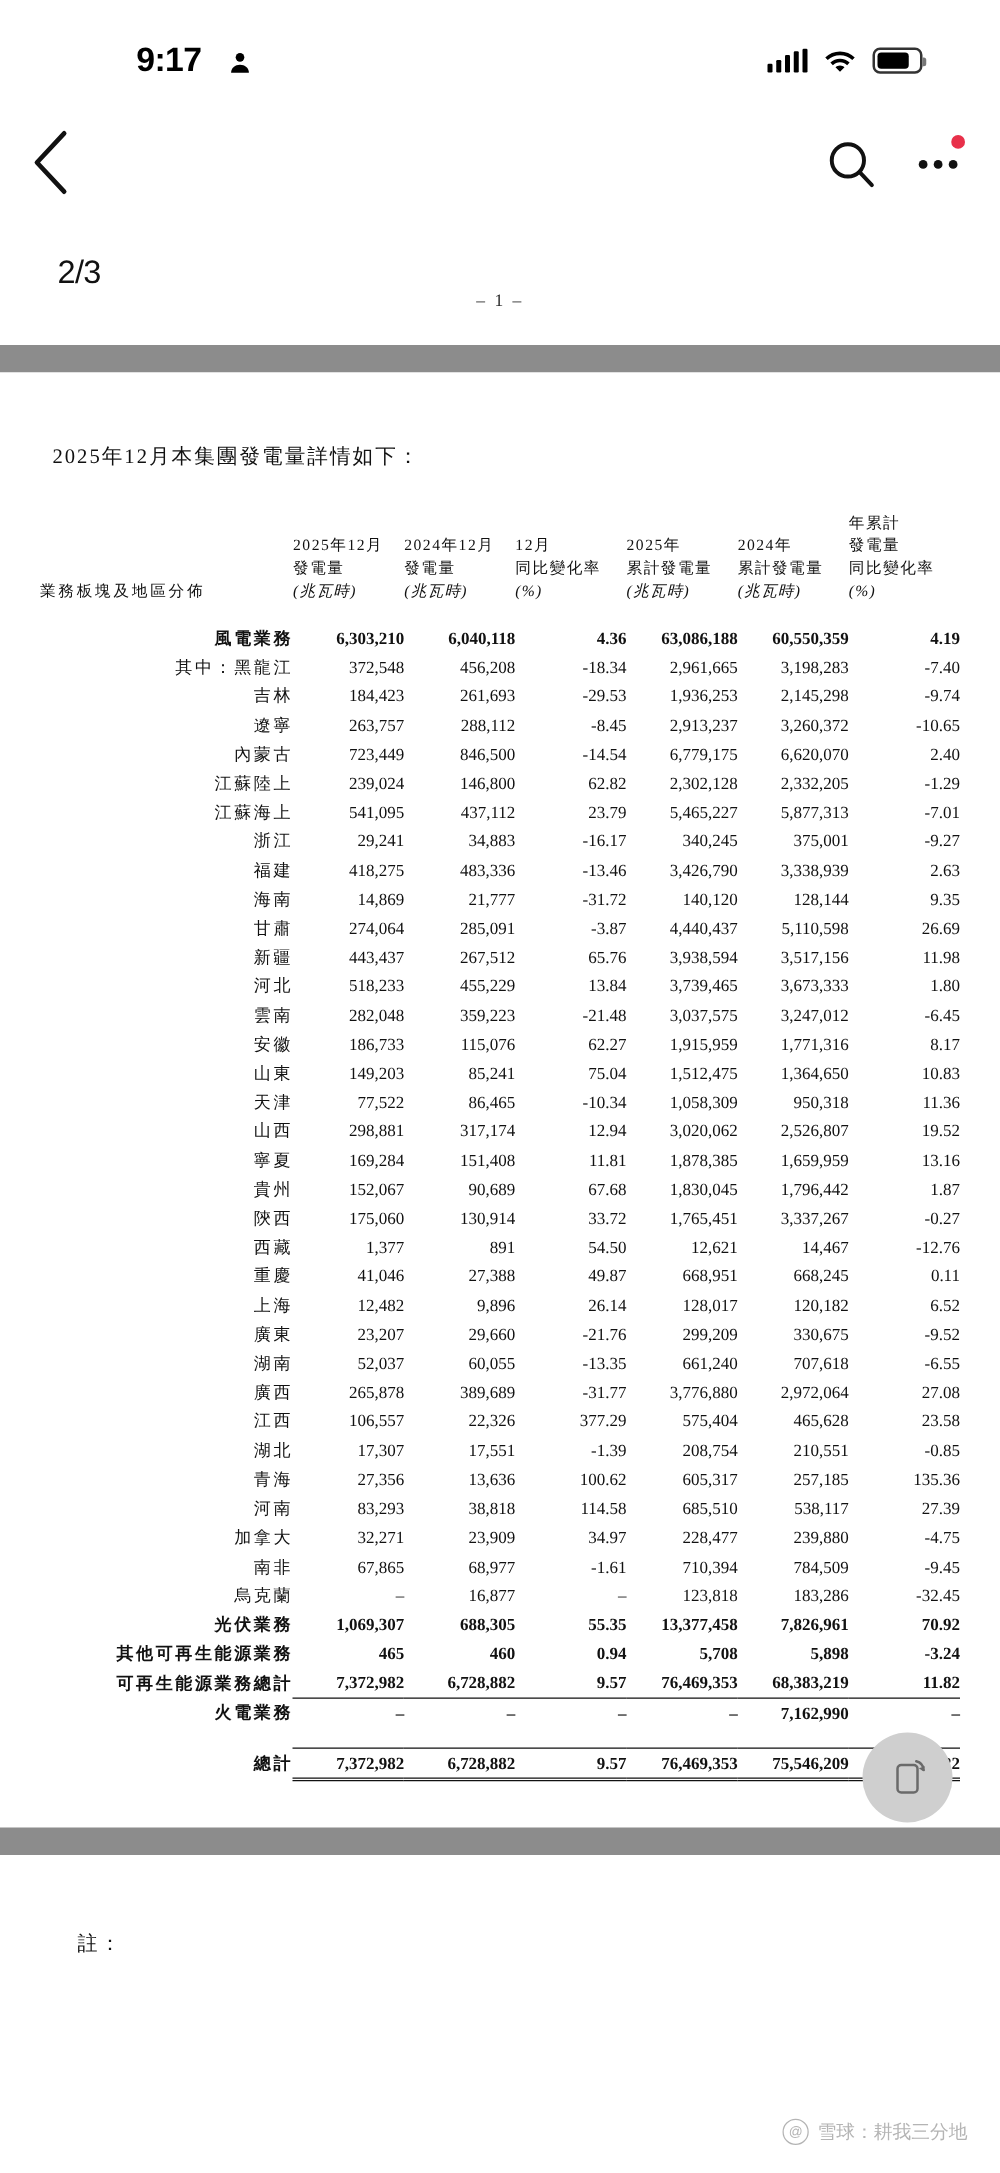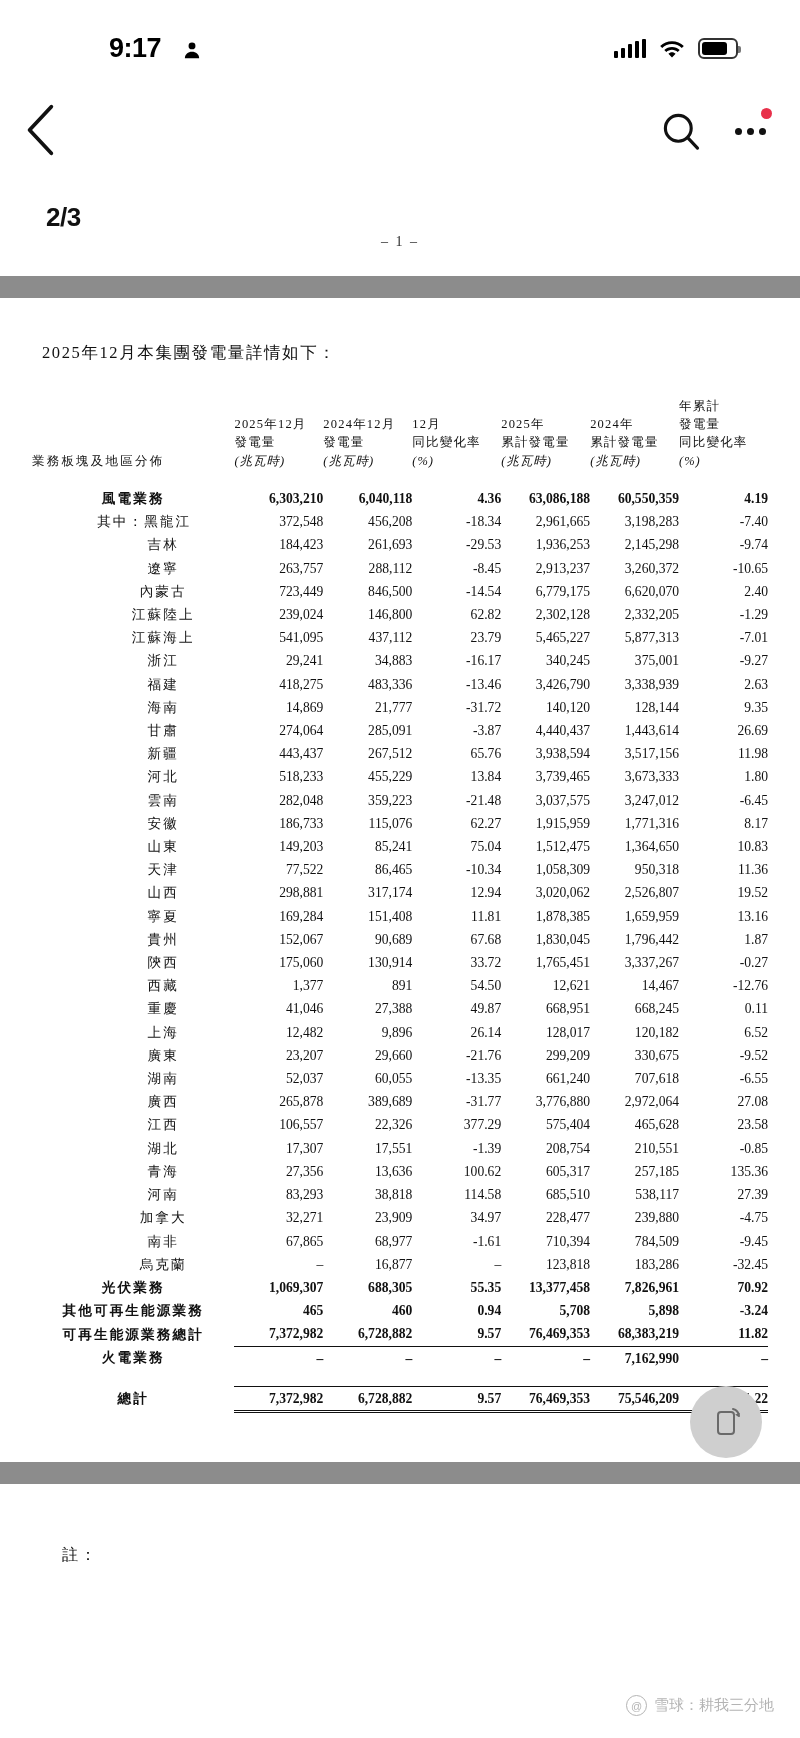--- a/index.html
+++ b/index.html
@@ -64,31 +64,31 @@
   .nav-more span{width:7px;height:7px;border-radius:50%;background:#111;display:block;}
   .nav-dot{
     position:absolute;right:0px;top:-2px;width:11px;height:11px;border-radius:50%;
     background:#e8304a;
   }
 
   
   .pageind{
     position:absolute;left:46px;top:202px;
     font-family:"Liberation Sans","DejaVu Sans",sans-serif;
-    font-weight:bold;font-size:26px;color:#111;letter-spacing:-0.5px;
+    font-weight:normal;font-size:26px;color:#111;letter-spacing:-0.5px;
   }
   .pgnum{
     text-align:center;font-size:14px;color:#2c2c2c;letter-spacing:2px;
   }
   .gap-band{
     height:22px;background:#8c8c8c;
   }
   .page-body{
     background:#ffffff;
-    padding:0 32px;
+    padding:12px 32px;
     box-sizing:border-box;
   }
 
   .intro{
     font-size:16.5px;
     letter-spacing:1.6px;
     padding:44px 0 0 10px;
     color:#111;
   }
 
@@ -122,21 +122,21 @@
 
   table.gen tbody td{
     padding:1px 0;
     text-align:right;
     font-size:13.6px;
     font-variant-numeric:tabular-nums;
     white-space:nowrap;
     line-height:1.56;
   }
   table.gen tbody td.lbl{
-    text-align:center;
+    text-align:right;
     letter-spacing:2.1px;
     font-size:13.6px;
   }
   td.lbl.ind1{padding-left:22px;}
   td.lbl.ind2{padding-left:60px;}
   tr.bold td{font-weight:bold;}
   tr.spacer td{height:14px;padding:0;line-height:0;font-size:0;}
   tr.dblrule td.num{
     border-top:1px solid #111;
     border-bottom:3px double #111;
@@ -386,21 +386,21 @@
           <td class="num">140,120</td>
           <td class="num">128,144</td>
           <td class="num">9.35</td>
         </tr>
         <tr>
           <td class="lbl ind2">甘肅</td>
           <td class="num">274,064</td>
           <td class="num">285,091</td>
           <td class="num">-3.87</td>
           <td class="num">4,440,437</td>
-          <td class="num">1,443,614</td>
+          <td class="num">5,110,598</td>
           <td class="num">26.69</td>
         </tr>
         <tr>
           <td class="lbl ind2">新疆</td>
           <td class="num">443,437</td>
           <td class="num">267,512</td>
           <td class="num">65.76</td>
           <td class="num">3,938,594</td>
           <td class="num">3,517,156</td>
           <td class="num">11.98</td>

